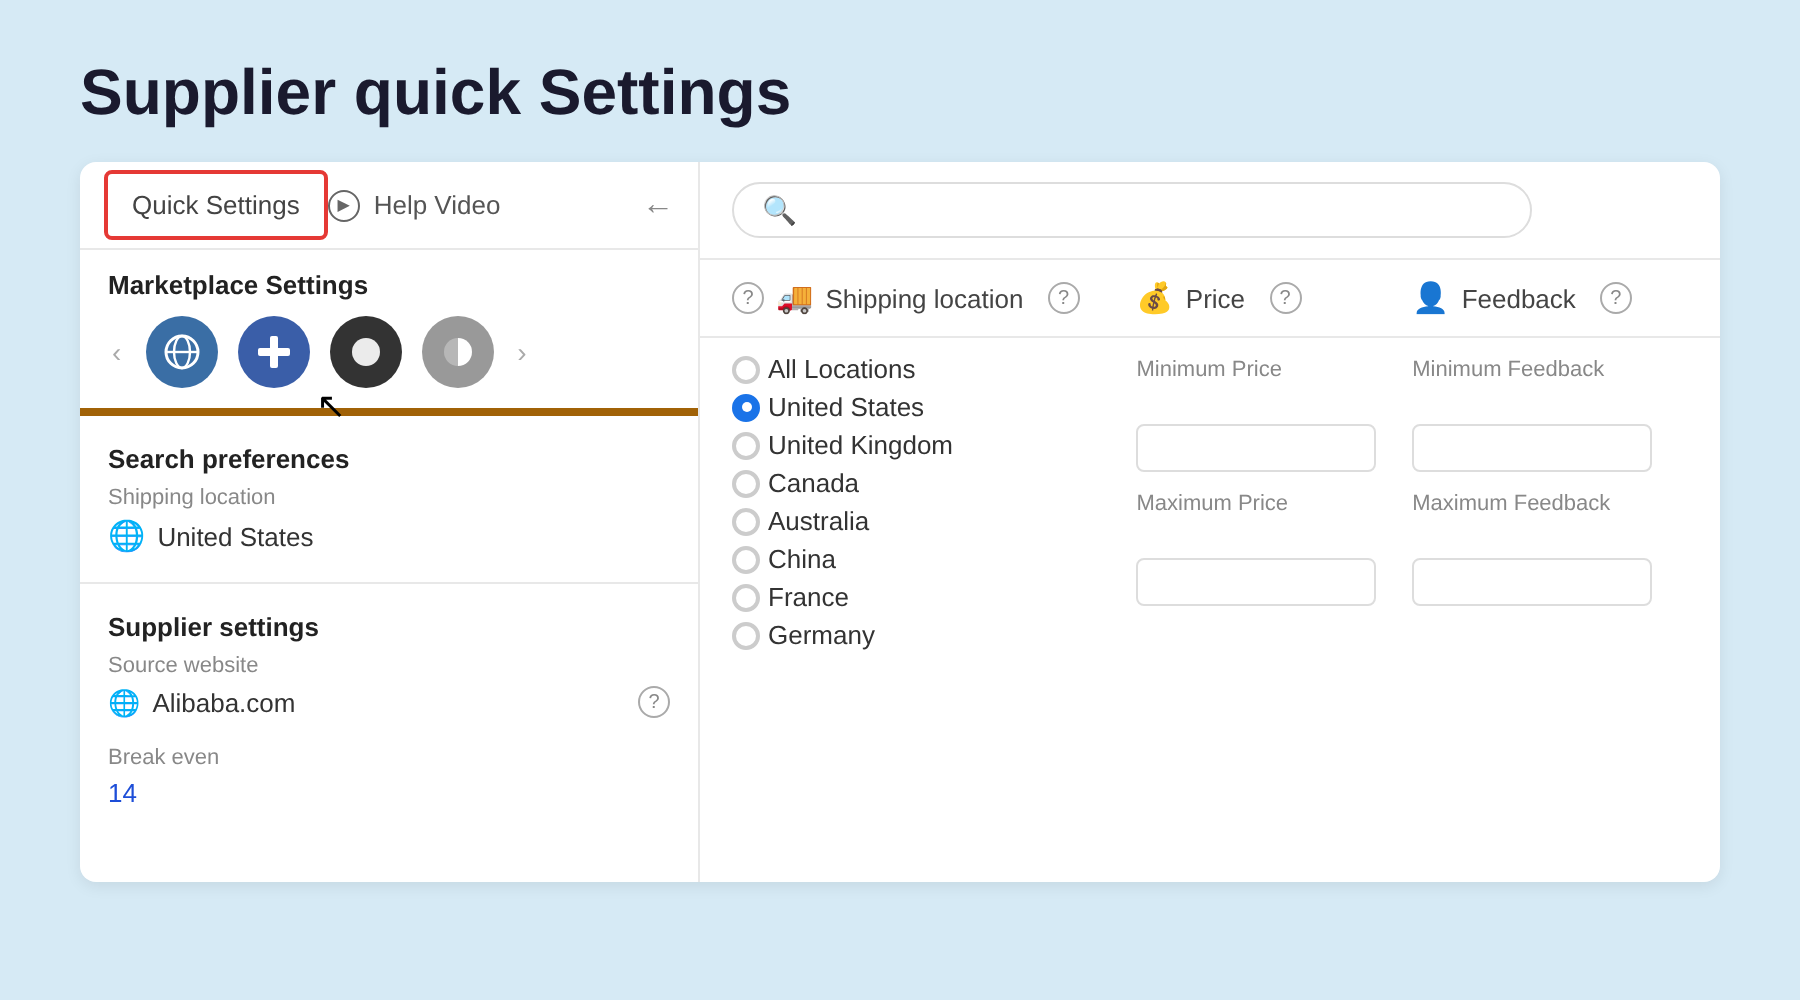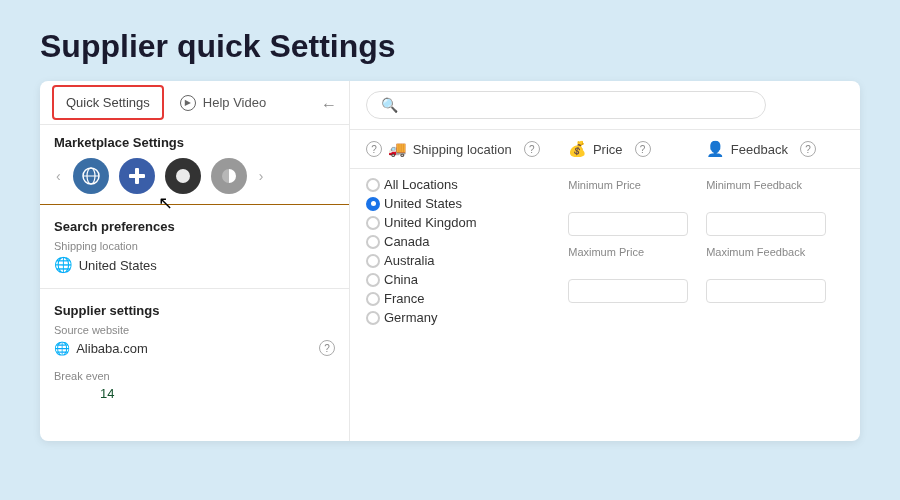--- a/index.html
+++ b/index.html
@@ -37,21 +37,21 @@
       display: flex;
       flex-direction: column;
     }
 
     .tabs-row {
       display: flex;
       align-items: center;
       border-bottom: 1px solid #e8e8e8;
       padding: 0 12px;
       height: 44px;
-      gap: 16px;
+      gap: 0;
     }
 
     .tab-item {
       padding: 8px 12px;
       font-size: 13px;
       color: #444;
       cursor: pointer;
       white-space: nowrap;
       border: 1px solid transparent;
     }
@@ -73,21 +73,21 @@
 
     .tab-back {
       margin-left: auto;
       cursor: pointer;
       color: #888;
       font-size: 16px;
     }
 
     .marketplace-section {
       padding: 10px 14px;
-      border-bottom: 1px solid #a16207;
+      border-bottom: 4px solid #a16207;
     }
 
     .marketplace-label {
       font-size: 13px;
       font-weight: 600;
       color: #222;
       margin-bottom: 8px;
     }
 
     .marketplace-icons-row {
@@ -179,23 +179,22 @@
       color: #888;
       cursor: pointer;
     }
 
     .break-even-section {
       padding: 0 14px 14px;
     }
 
     .break-value {
       font-size: 13px;
-      color: #14532d;
+      color: #1d4ed8;
       margin-top: 4px;
-      margin-left: 46px;
     }
 
     
     .right-panel {
       flex: 1;
       display: flex;
       flex-direction: column;
     }
 
     .search-bar-row {

